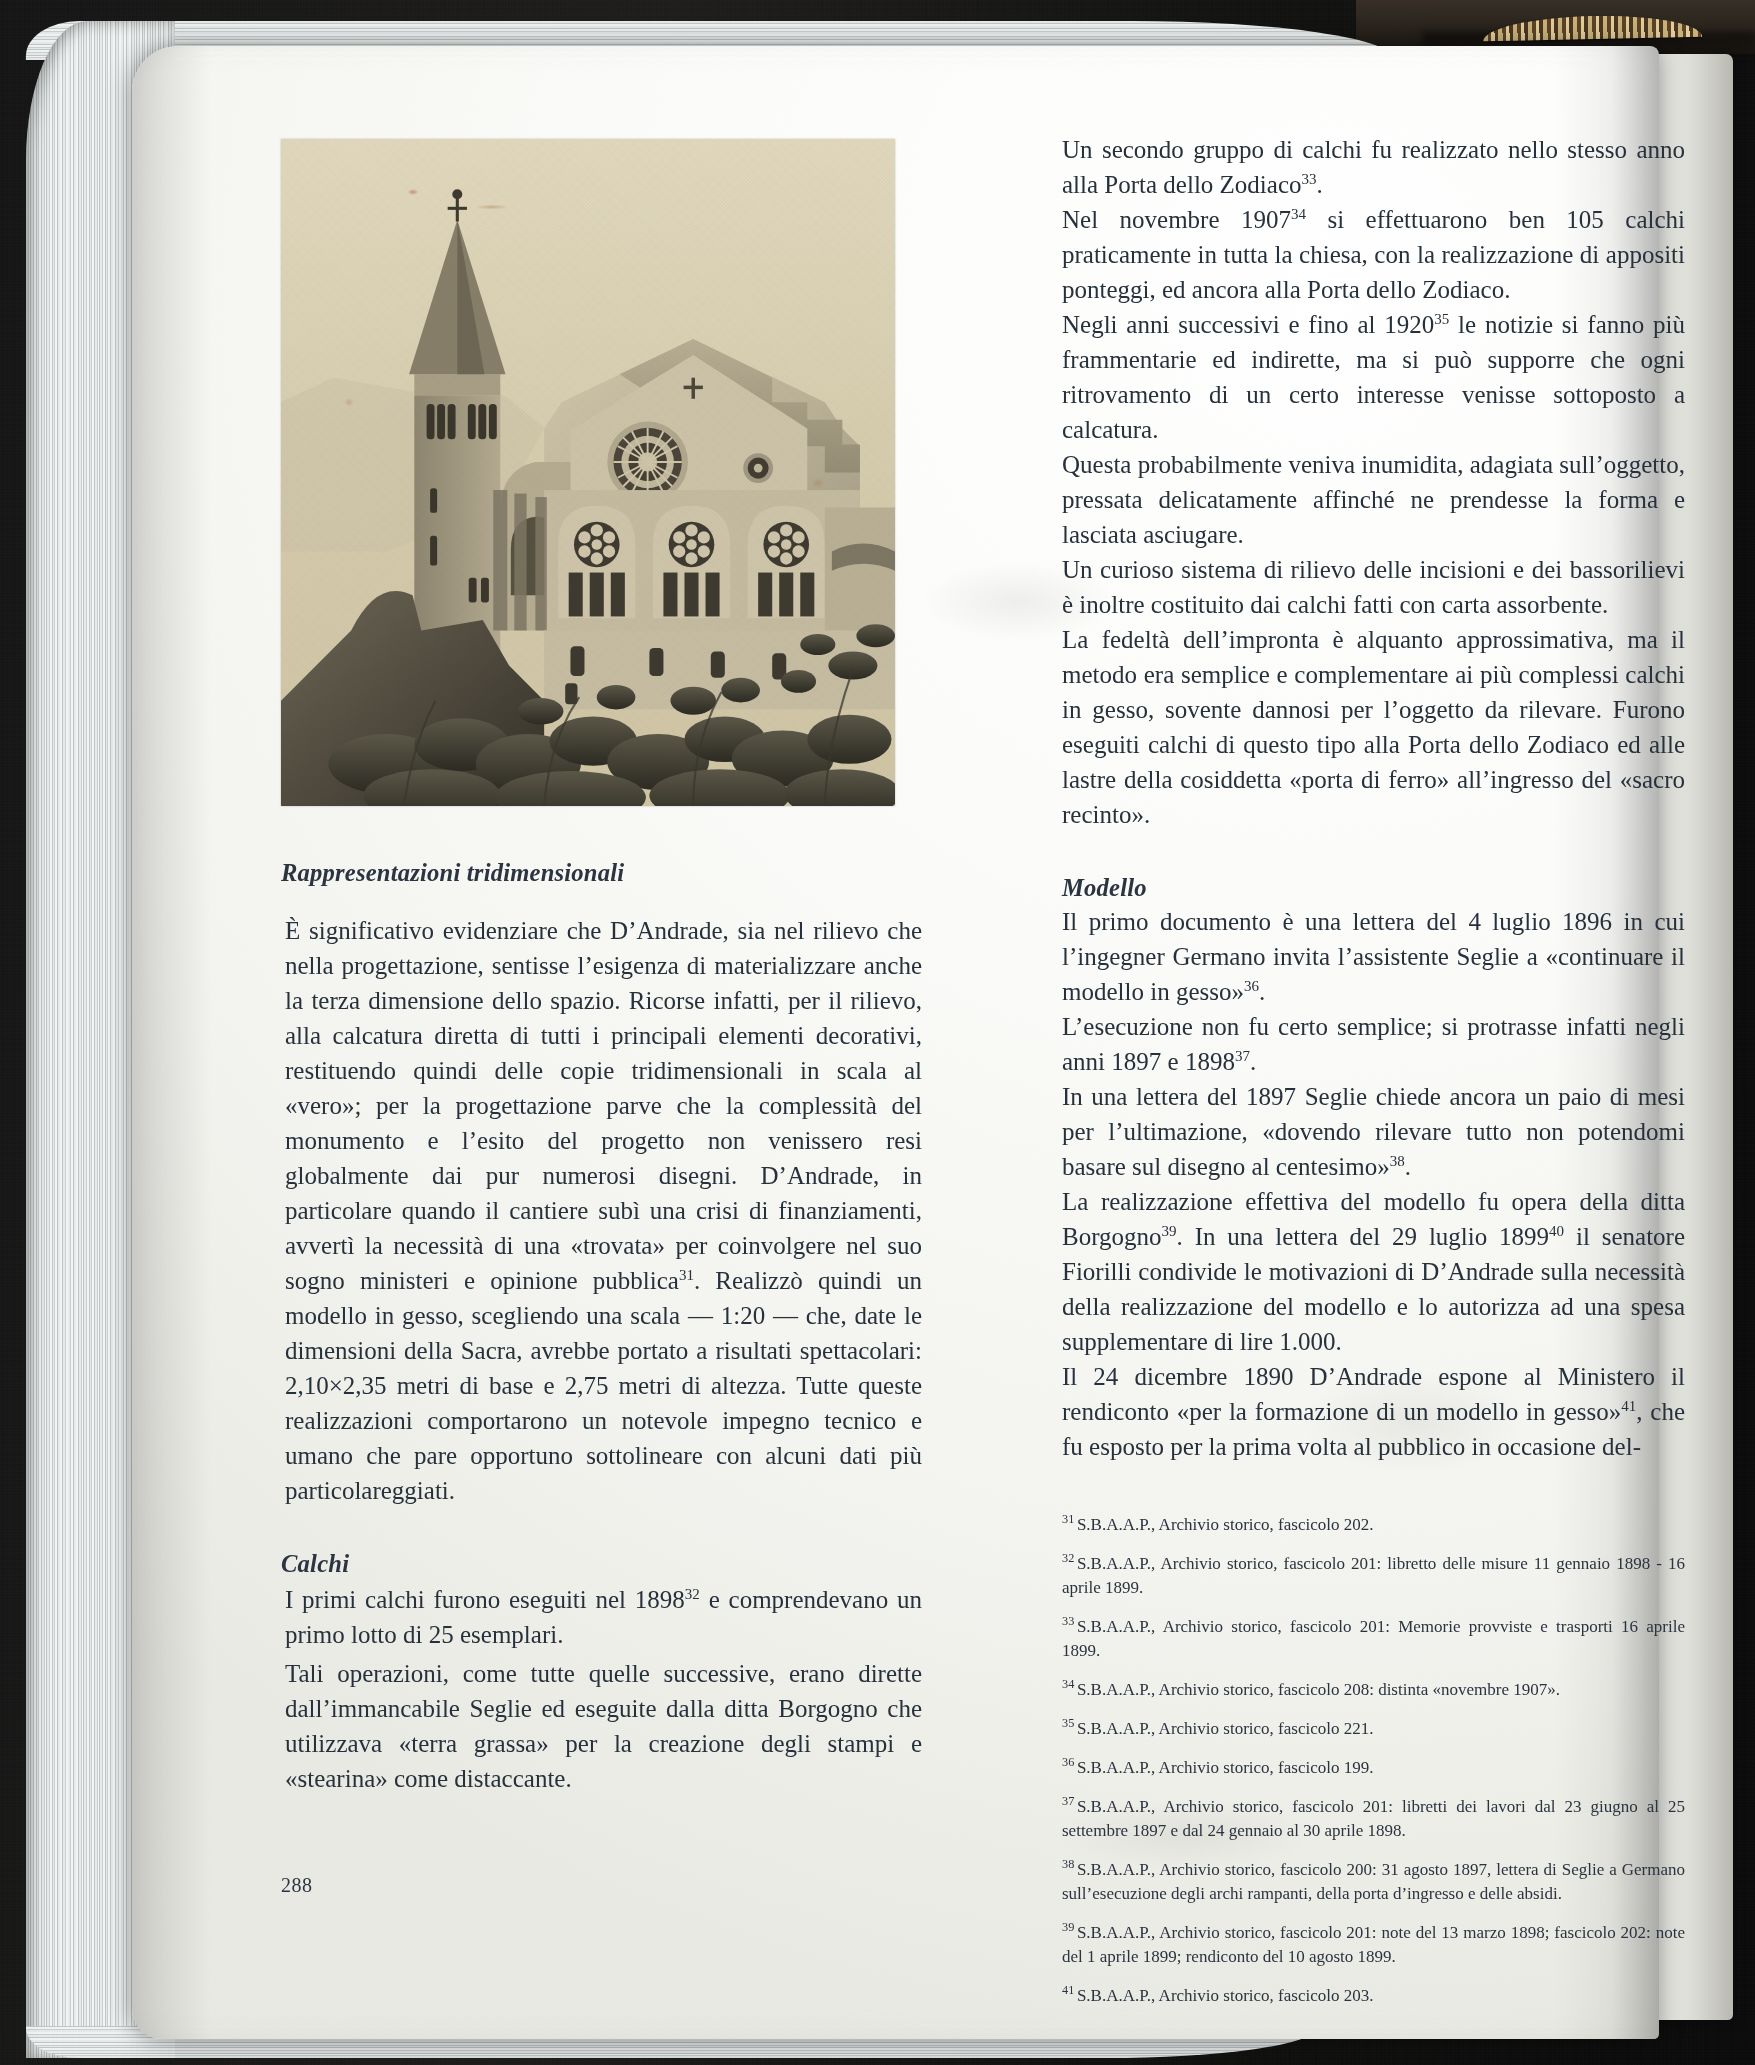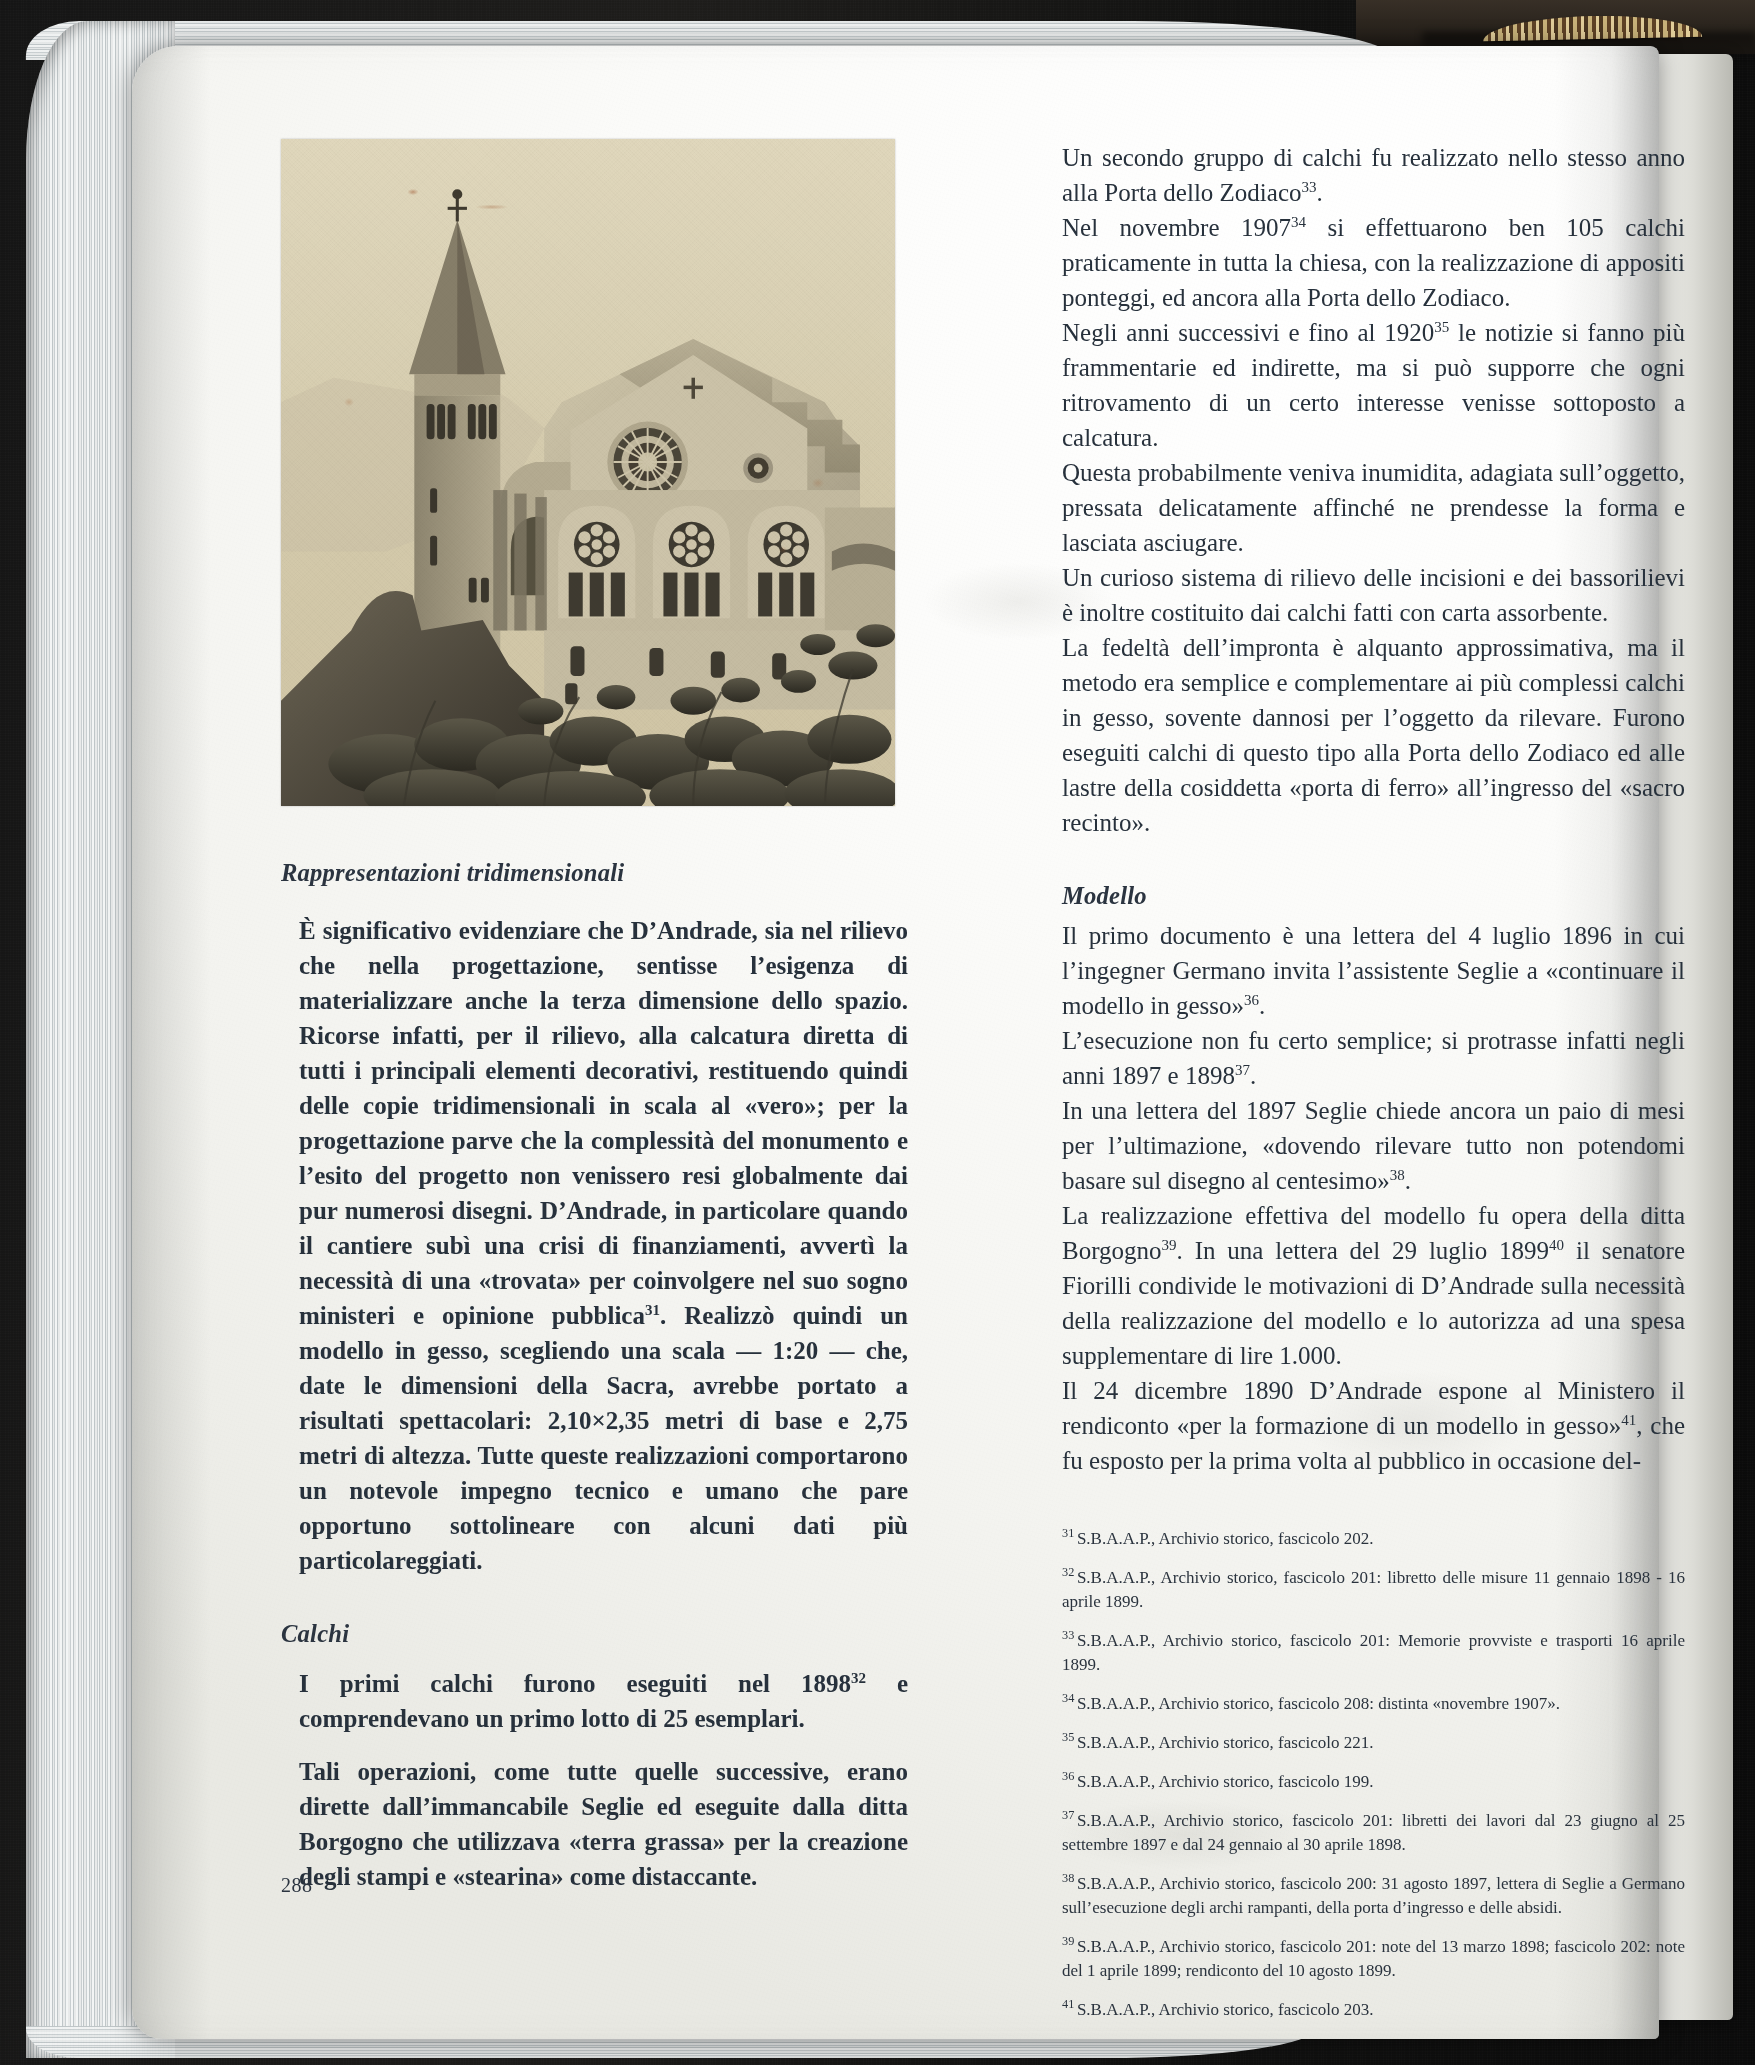--- a/index.html
+++ b/index.html
@@ -187,29 +187,28 @@
   }
   .sec-head.tight { margin: 42px 0 1.8px 0; }
   .body-col {
     font-size: 25px;
     line-height: 35px;
     color: #27313c;
     text-align: justify;
     -webkit-hyphens: manual;
     hyphens: manual;
   }
-  .body-col p { margin: 18px; font-weight: bold; }
+  .body-col p { margin: 4px; }
   .sup { font-size: 15px; vertical-align: super; line-height: 0; }
 
   .right-body {
     font-size: 25px;
     line-height: 35px;
     color: #27313c;
     text-align: justify;
-    margin-top: 8px;
   }
   .right-body p { margin: 0; }
 
   .footnotes {
     margin-top: 49px;
     font-size: 17px;
     line-height: 24px;
     color: #2a333e;
     text-align: justify;
   }

